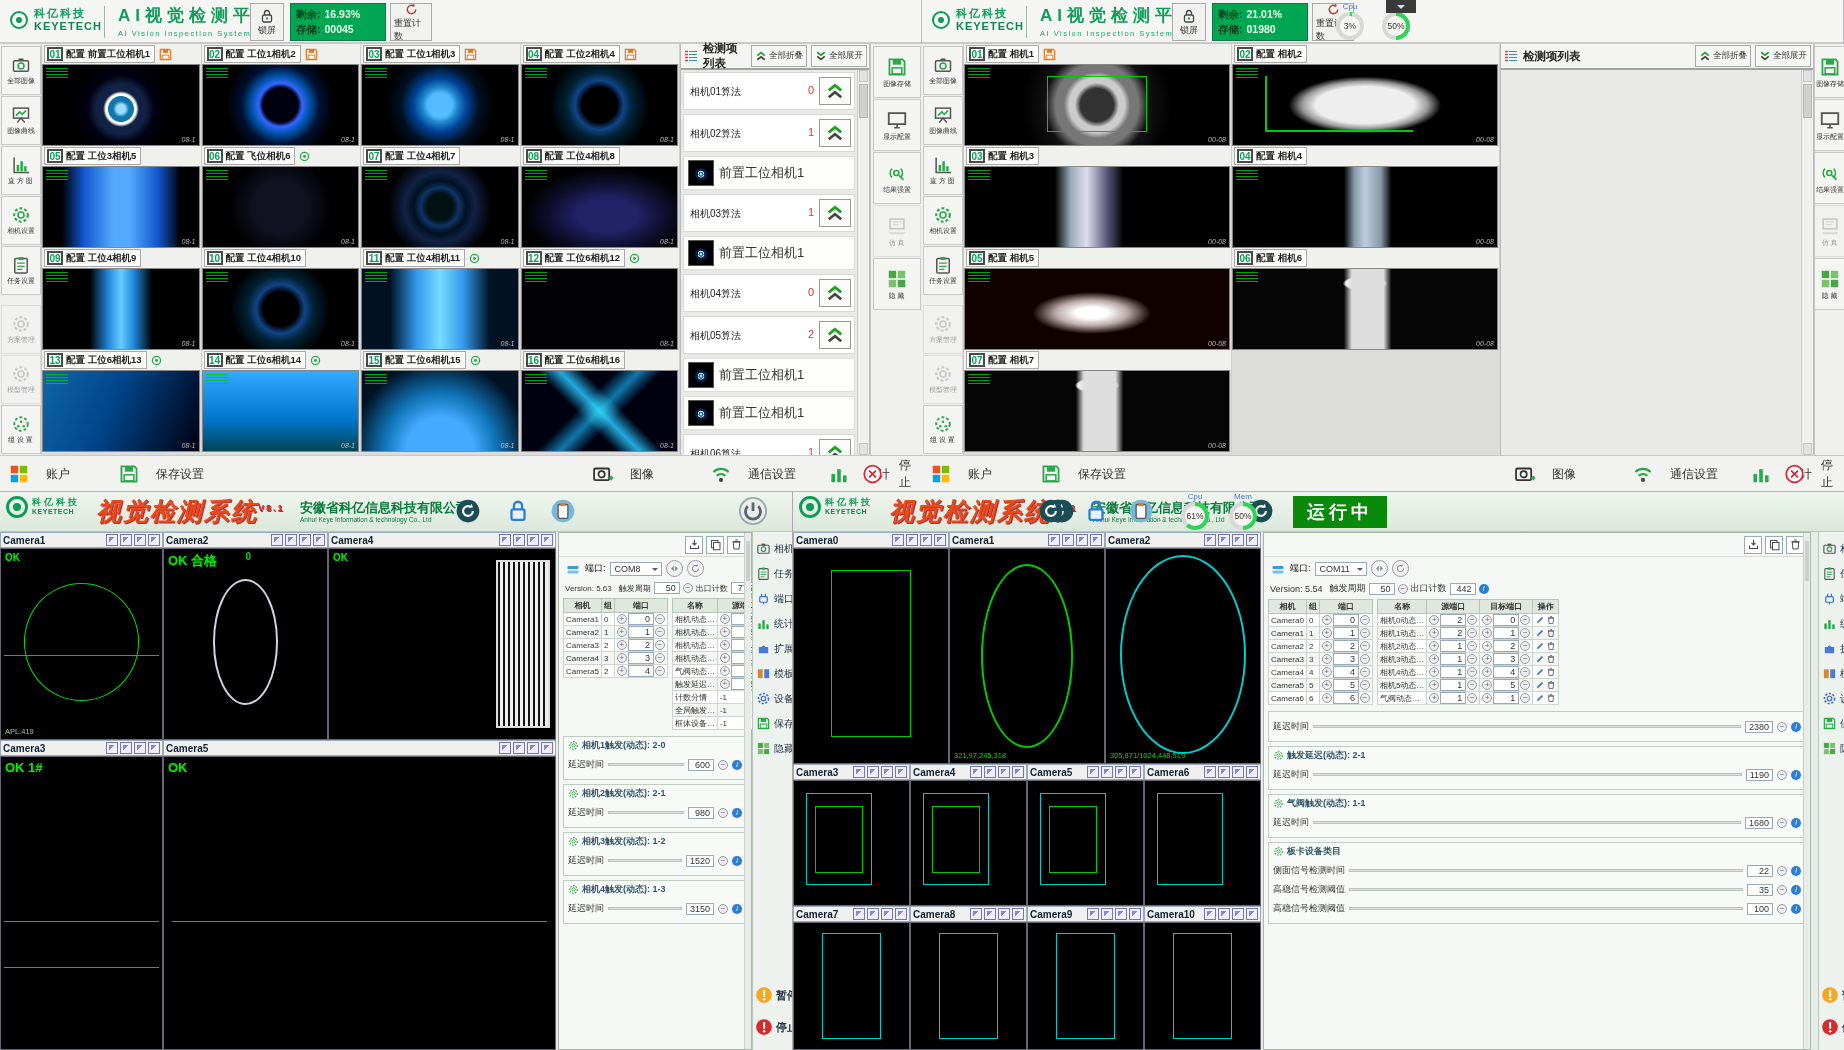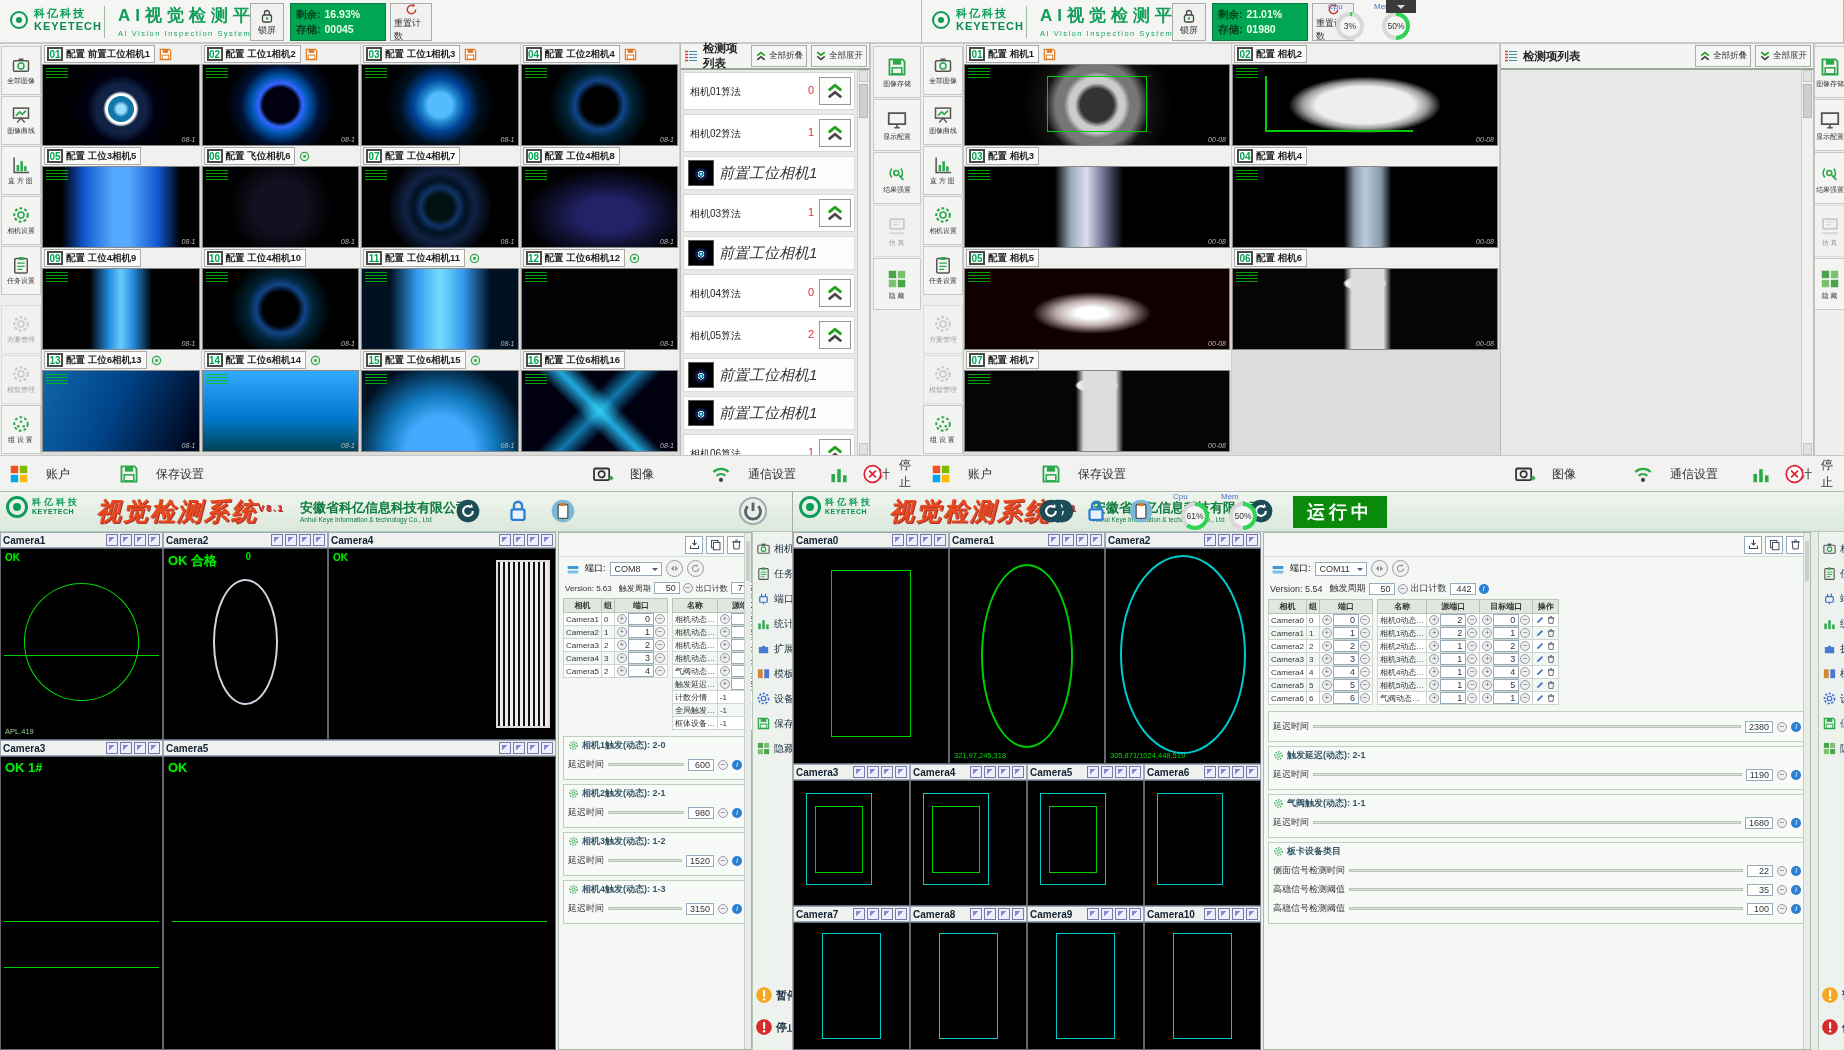--- a/index.html
+++ b/index.html
@@ -17,21 +17,21 @@
   .logo .lcn{font-size:11px;font-weight:bold;color:#0b9d57;letter-spacing:2px;}
   .logo .len{font-size:11px;font-weight:bold;color:#0b8a4d;letter-spacing:1px;}
   .vdiv{position:absolute;left:104px;top:6px;width:1px;height:32px;background:#9fb8a8;}
   .ttl{position:absolute;left:118px;top:4px;}
   .ttl .t1{font-size:17px;font-weight:bold;color:#0f9d58;letter-spacing:5px;}
   .ttl .t2{font-size:7.5px;color:#16a765;letter-spacing:1.5px;margin-top:2px;}
   .hbtn{position:absolute;top:3px;height:38px;border:1px solid #aaa;background:#f1f1ef;display:flex;flex-direction:column;align-items:center;justify-content:center;font-size:9px;color:#333;padding:1px 3px;}
   .greenbox{position:absolute;top:3px;height:38px;background:#00a651;border:1px solid #0a7a3e;color:#073;display:flex;flex-direction:column;justify-content:center;padding:0 5px;gap:1px;}
   .greenbox .row{display:flex;gap:4px;font-size:10.5px;color:#0a4020;font-weight:bold;white-space:nowrap;}
   .greenbox .row b{color:#e8ffe8;font-weight:bold;}
-  .gauge-wrap{position:absolute;top:2px;width:44px;}
+  .gauge-wrap{position:absolute;top:2px;width:44px;text-align:center;}
   .gauge-lab{font-size:8px;color:#4a6fd0;}
   .gauge{width:28px;height:28px;border-radius:50%;margin:1px auto 0;position:relative;}
   .gauge i{position:absolute;left:4px;top:4px;right:4px;bottom:4px;background:#f5f5f3;border-radius:50%;font-style:normal;font-size:8.5px;display:flex;align-items:center;justify-content:center;color:#333;}
   .toptab{position:absolute;width:30px;height:13px;background:#3a3a3a;top:0;display:flex;align-items:center;justify-content:center;}
   .toptab:after{content:"";border:4px solid transparent;border-top-color:#ddd;margin-top:4px;}
   .side{position:absolute;top:44px;bottom:0;width:42px;background:#efefed;border-right:1px solid #c5c5c5;display:flex;flex-direction:column;align-items:center;padding-top:2px;}
   .sbtn{width:40px;height:49px;border:1px solid #c8c8c8;background:#f4f4f2;display:flex;flex-direction:column;align-items:center;justify-content:center;gap:1px;margin-bottom:1px;}
   .sbtn .ic{width:20px;height:20px;color:#2aa84a;}
   .sbtn .sl{font-size:7.5px;color:#333;white-space:nowrap;transform:scale(.92);}
   .sbtn.dis{opacity:.45;}
@@ -105,21 +105,21 @@
   .lpb{height:22px;border:1px solid #aaa;background:#f6f6f4;display:flex;align-items:center;gap:2px;font-size:8.5px;color:#333;padding:0 3px;}
   .lpb .ic{width:12px;height:12px;}
   .lbody{position:absolute;left:0;right:12px;top:26px;bottom:0;overflow:hidden;padding:2px 2px;}
   .lrow{background:#fff;border:1px solid #d8d8d6;margin-bottom:4px;position:relative;height:38px;}
   .lrow .al{position:absolute;left:6px;top:12px;font-size:10px;color:#222;}
   .lrow .ct{position:absolute;right:40px;top:11px;font-size:11px;color:#e03030;}
   .lrow .chv{position:absolute;right:3px;top:4px;width:32px;height:28px;border:1px solid #999;background:#fcfcfa;display:flex;align-items:center;justify-content:center;}
   .lrow .chv .ic{width:22px;height:22px;}
   .srow{background:#fdfdfc;border:1px solid #ddd;margin-bottom:4px;height:34px;display:flex;align-items:center;gap:5px;padding-left:4px;}
   .srow .th{width:26px;height:26px;position:relative;border:1px solid #555;}
-  .srow .sl{font-size:15px;color:#333;font-style:italic;}
+  .srow .sl{font-size:13px;color:#333;}
   .vsb{position:absolute;right:0;top:26px;bottom:0;width:12px;background:#f0f0ee;border-left:1px solid #ccc;}
   .vsb .tmb{position:absolute;left:1px;right:1px;top:14px;height:34px;background:#cfcfcd;border:1px solid #b5b5b3;}
   .vsb .ar{position:absolute;left:1px;right:1px;height:12px;background:#e2e2e0;border:1px solid #c5c5c3;}
   
   .tools{position:absolute;top:44px;bottom:0;background:#efefed;border-left:1px solid #c5c5c5;display:flex;flex-direction:column;align-items:center;padding-top:2px;overflow:hidden;}
   
   .statusbar{position:absolute;top:455px;height:37px;background:#f2f2f0;border-top:1px solid #c8c8c8;border-bottom:1px solid #b5b5b5;}
   .stit{position:absolute;top:4px;display:flex;align-items:center;gap:16px;font-size:12px;color:#333;height:28px;}
   .stit .ic{width:22px;height:22px;}
   

